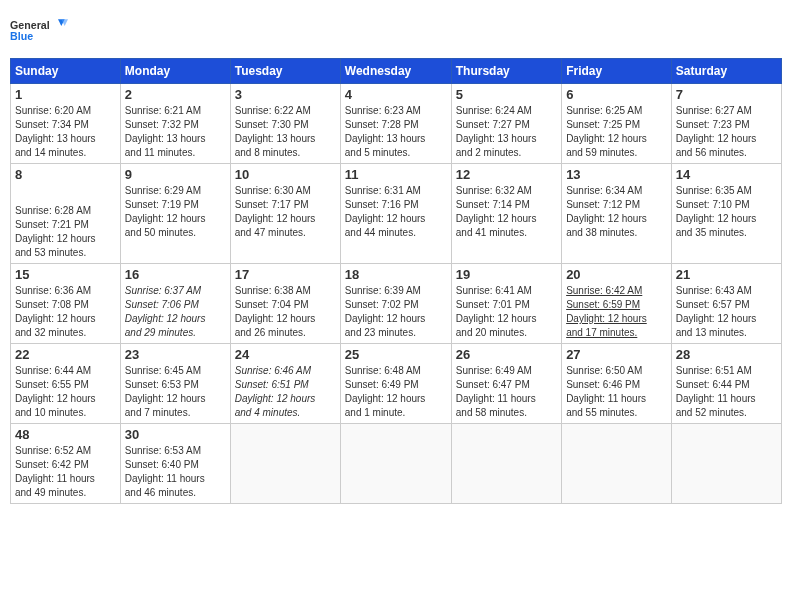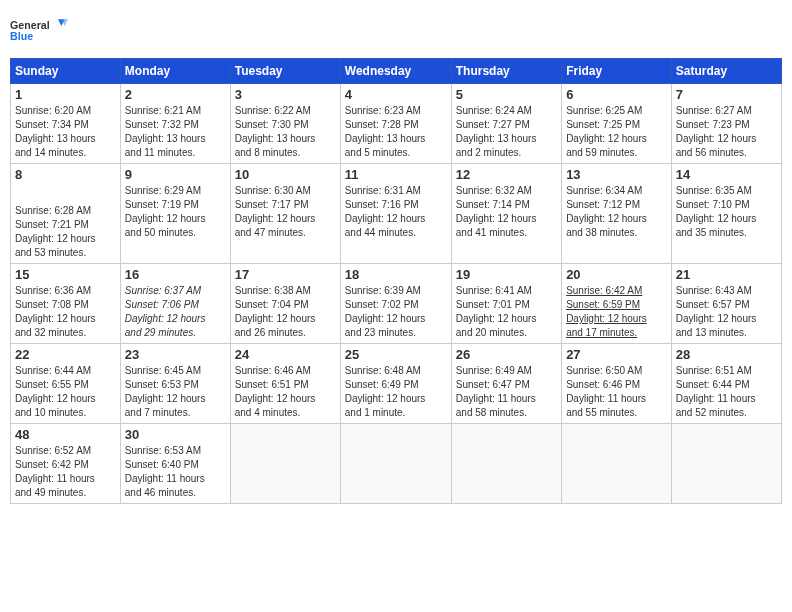--- a/index.html
+++ b/index.html
@@ -272,21 +272,21 @@
           </td>
           <td>
             <span class="day-num">23</span>
             <div class="day-info" style="white-space: pre-line;">Sunrise: 6:45 AM
 Sunset: 6:53 PM
 Daylight: 12 hours
 and 7 minutes.</div>
           </td>
           <td>
             <span class="day-num">24</span>
-            <div class="day-info" style="white-space: pre-line;">Sunrise: 6:46 AM
+            <div class="day-info" style="white-space: pre-line; font-style: italic;">Sunrise: 6:46 AM
 Sunset: 6:51 PM
 Daylight: 12 hours
 and 4 minutes.</div>
           </td>
           <td>
             <span class="day-num">25</span>
             <div class="day-info" style="white-space: pre-line;">Sunrise: 6:48 AM
 Sunset: 6:49 PM
 Daylight: 12 hours
 and 1 minute.</div>

